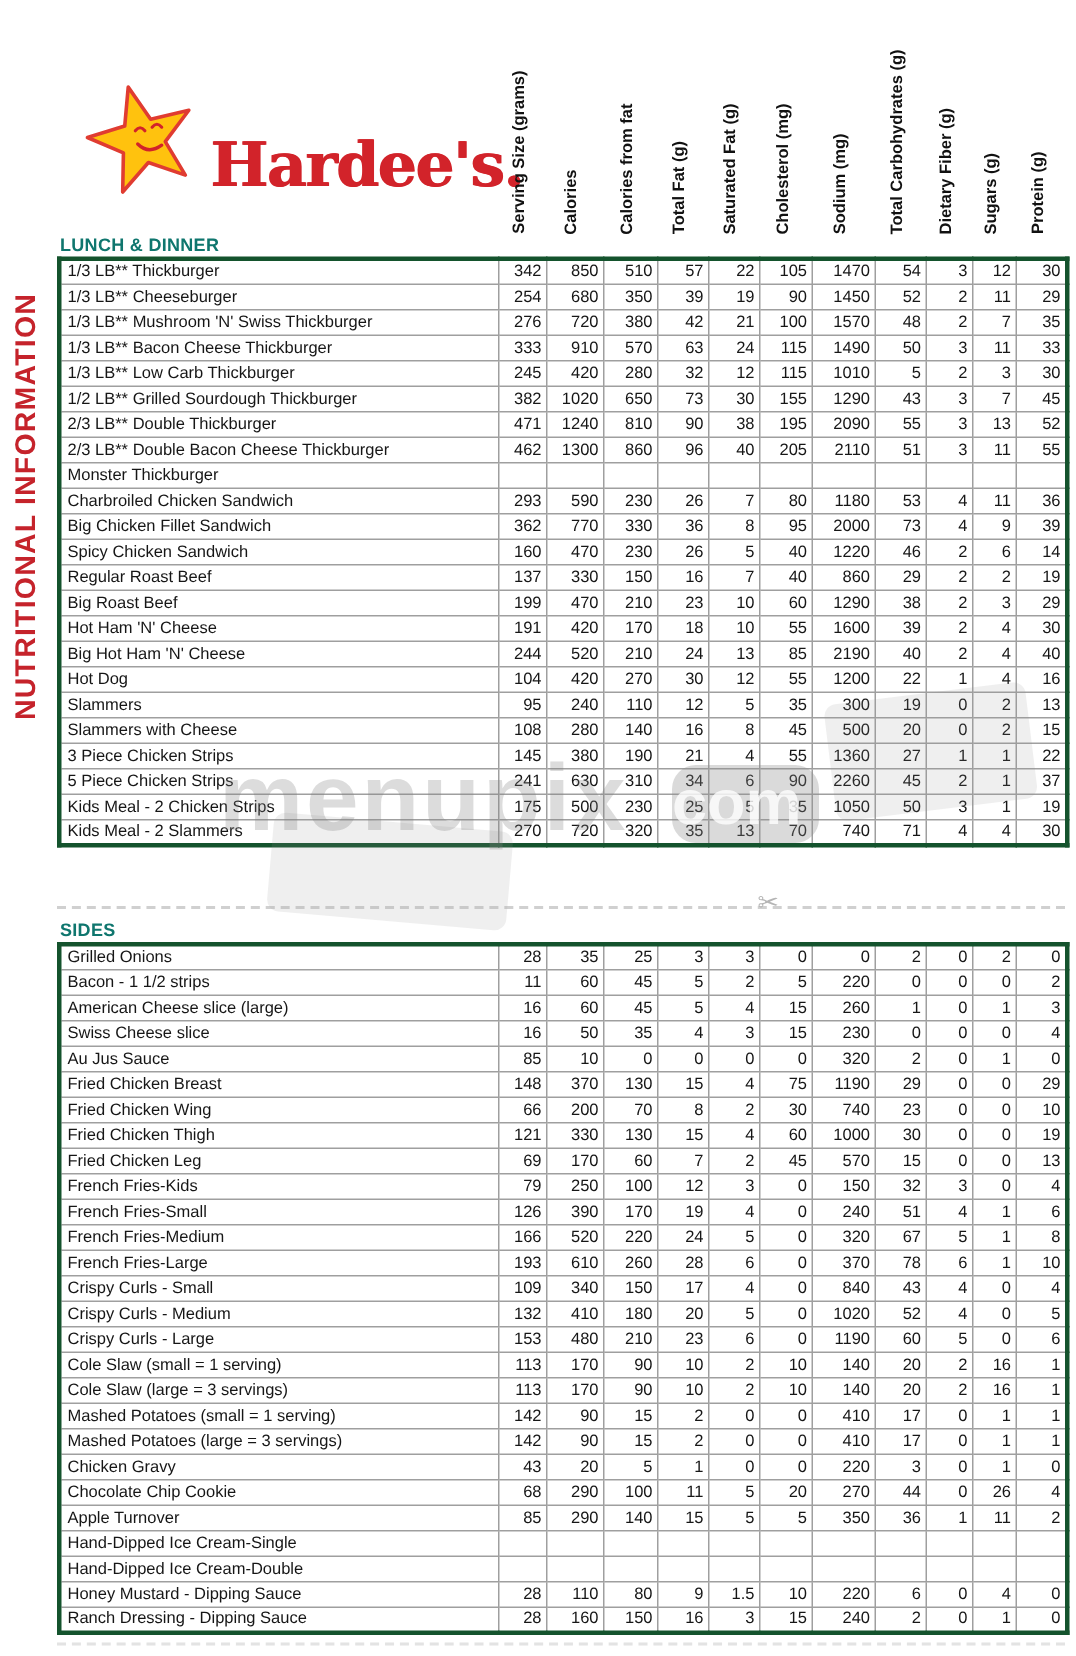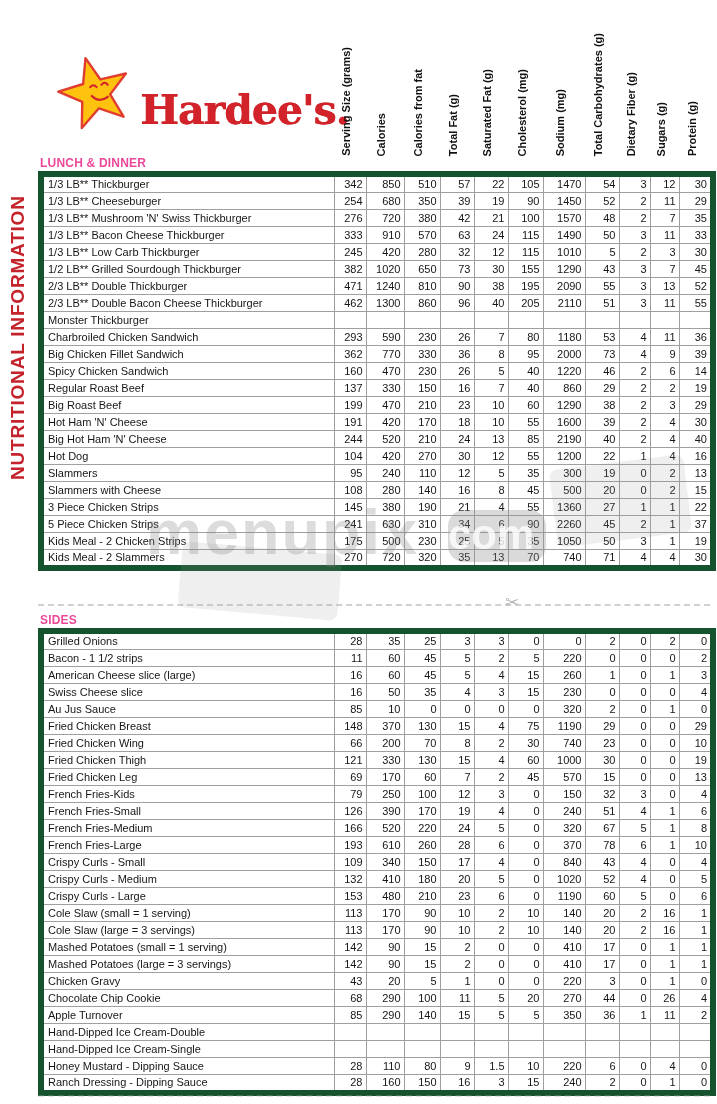--- a/index.html
+++ b/index.html
@@ -35,22 +35,22 @@
     position: absolute; left: 7px; top: 156px; height: 324px;
     writing-mode: vertical-rl; transform: rotate(180deg);
     font-weight: bold; font-size: 19px; letter-spacing: 0.8px;
     color: #c5232b; white-space: nowrap;
   }
 
   
   .section { position: absolute; left: 38px; width: 672px; }
   .sec-lunch { top: 156px; }
   .sec-sides { top: 613px; }
-  .section-title { color: #ec4899; font-weight: bold; font-size: 12px; margin: 0 0 1px 2px; letter-spacing: 0.2px; }
-  table.nutri { border-collapse: collapse; table-layout: fixed; width: 672px; border: 6px solid #14532d; background: transparent; }
+  .section-title { color: #0f766e; font-weight: bold; font-size: 12px; margin: 0 0 1px 2px; letter-spacing: 0.2px; }
+  table.nutri { border-collapse: collapse; table-layout: fixed; width: 672px; border: 3px solid #14532d; background: transparent; }
   .nutri td {
     border: 1px solid #9f9f9f; height: 17px; padding: 0 3px;
     font-size: 11px; line-height: 15px; overflow: hidden; white-space: nowrap; color: #161616;
   }
   .nutri td.name { text-align: left; padding-left: 4px; }
   .nutri td.num { text-align: right; }
 
   
   .watermark-text {
     position: absolute; left: 146px; top: 496px; font-size: 63px; font-weight: bold;
@@ -801,35 +801,35 @@
             <td class="num">15</td>
             <td class="num">5</td>
             <td class="num">5</td>
             <td class="num">350</td>
             <td class="num">36</td>
             <td class="num">1</td>
             <td class="num">11</td>
             <td class="num">2</td>
           </tr>
           <tr>
+            <td class="name">Hand-Dipped Ice Cream-Single</td>
+            <td class="num"></td>
+            <td class="num"></td>
+            <td class="num"></td>
+            <td class="num"></td>
+            <td class="num"></td>
+            <td class="num"></td>
+            <td class="num"></td>
+            <td class="num"></td>
+            <td class="num"></td>
+            <td class="num"></td>
+            <td class="num"></td>
+          </tr>
+          <tr>
             <td class="name">Hand-Dipped Ice Cream-Double</td>
-            <td class="num"></td>
-            <td class="num"></td>
-            <td class="num"></td>
-            <td class="num"></td>
-            <td class="num"></td>
-            <td class="num"></td>
-            <td class="num"></td>
-            <td class="num"></td>
-            <td class="num"></td>
-            <td class="num"></td>
-            <td class="num"></td>
-          </tr>
-          <tr>
-            <td class="name">Hand-Dipped Ice Cream-Single</td>
             <td class="num"></td>
             <td class="num"></td>
             <td class="num"></td>
             <td class="num"></td>
             <td class="num"></td>
             <td class="num"></td>
             <td class="num"></td>
             <td class="num"></td>
             <td class="num"></td>
             <td class="num"></td>

